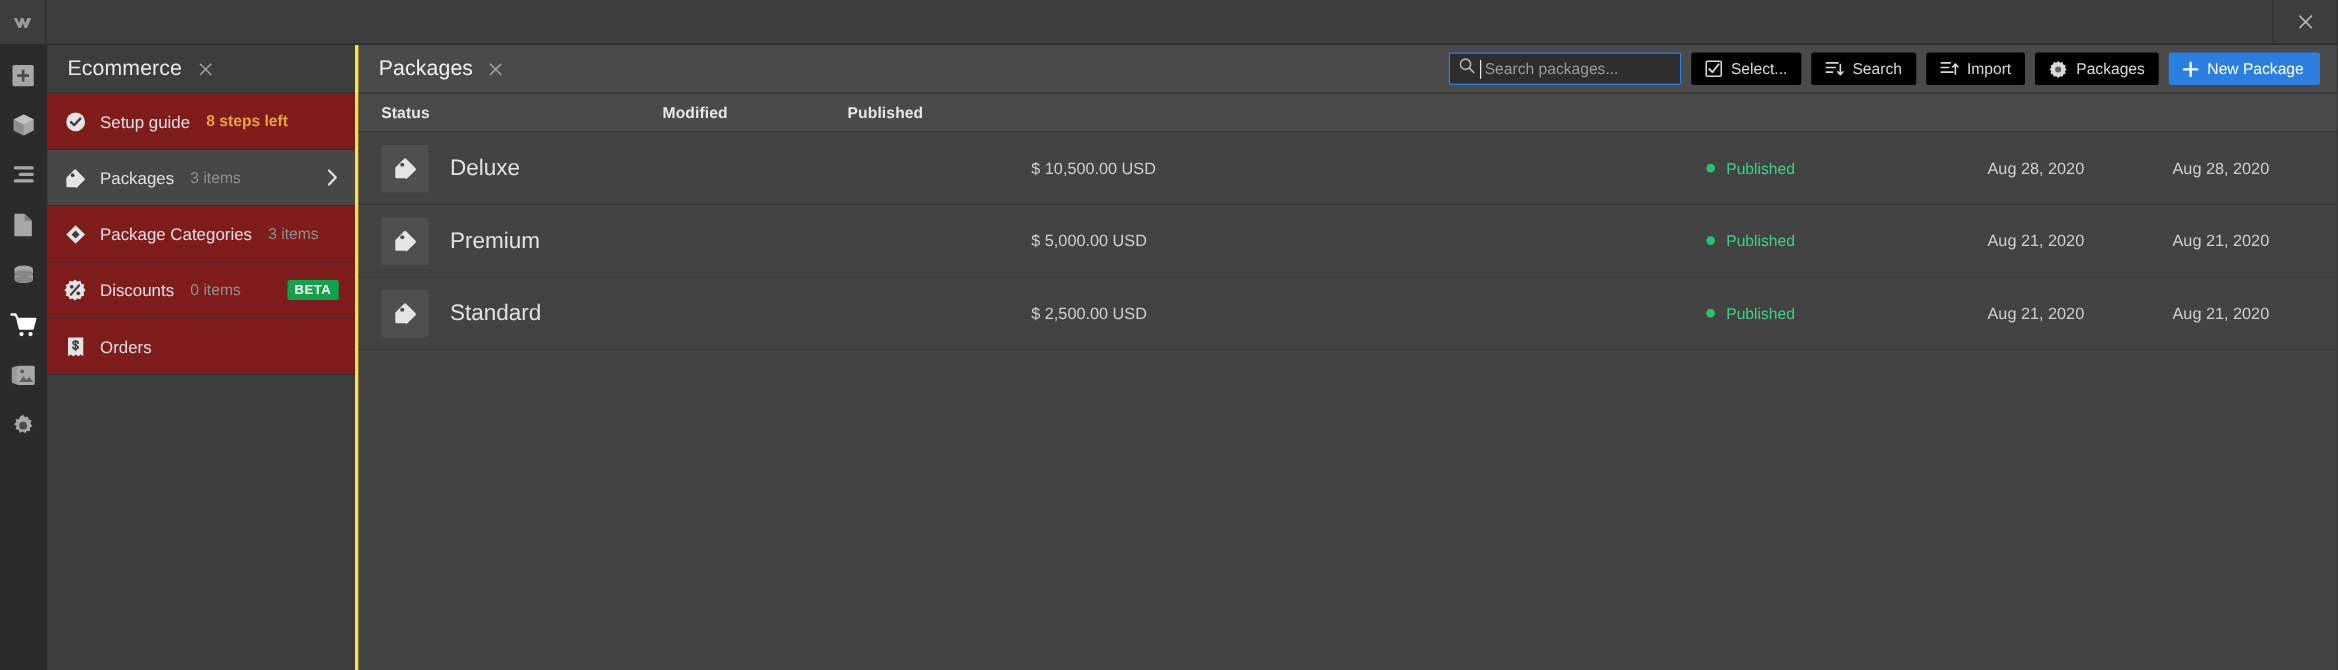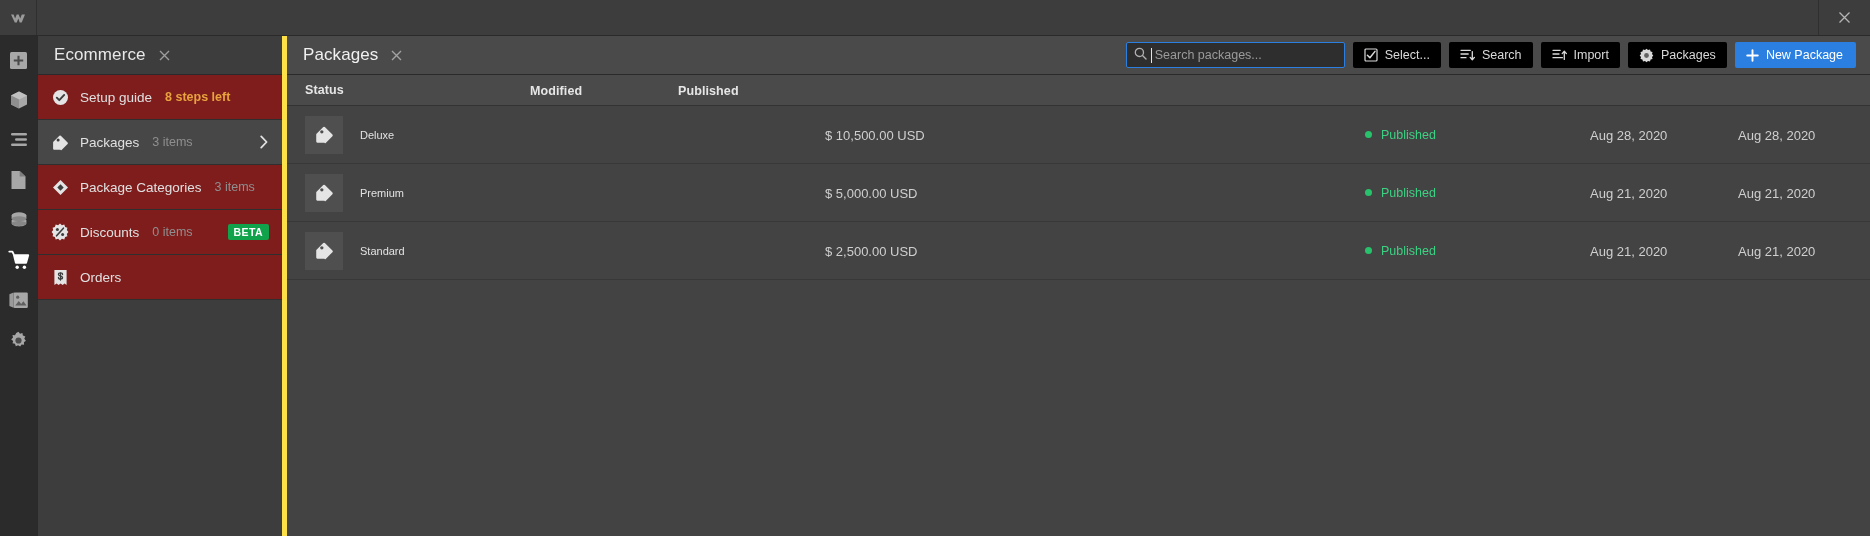--- a/index.html
+++ b/index.html
@@ -82,21 +82,21 @@
   .rail-item.active { background: #2b2b2b; }
   .rail-item.active svg { fill: #ffffff; }
 
   
   .sidepanel {
     width: 250px;
     flex: 0 0 250px;
     background: #3d3d3d;
     display: flex;
     flex-direction: column;
-    border-right: 5px solid #fde047;
+    border-right: 3px solid #fde047;
     border-left: 1px solid #2a2a2a;
   }
   .sidepanel-header {
     height: 39px;
     flex: 0 0 39px;
     display: flex;
     align-items: center;
     padding: 0 16px;
     gap: 12px;
     background: #3d3d3d;
@@ -181,21 +181,21 @@
     margin-left: 12px;
     display: flex;
     align-items: center;
     cursor: pointer;
   }
   .main-header-spacer { flex: 1 1 auto; }
 
   .toolbar { display: flex; align-items: center; gap: 8px; }
 
   .search-box {
-    width: 219px;
+    width: 186px;
     height: 26px;
     background: #2e2e2e;
     border: 1px solid #2b7fe0;
     border-radius: 2px;
     display: flex;
     align-items: center;
     padding: 0 7px;
     gap: 6px;
     position: relative;
   }
@@ -273,21 +273,21 @@
 
   .thumb {
     width: 38px;
     height: 38px;
     flex: 0 0 38px;
     background: #4f4f4f;
     display: flex;
     align-items: center;
     justify-content: center;
   }
-  .cell-text { font-size: 11px; color: #e2e2e2; }
+  .cell-text { font-size: 18px; color: #e2e2e2; }
   .cell-muted { font-size: 13px; color: #cfcfcf; }
   .status-dot { width: 7px; height: 7px; border-radius: 50%; background: #27c26b; flex:0 0 7px; }
   .status-text { font-size: 12.5px; color: #3dd183; }
 
   .table-filler { flex: 1 1 auto; background: #434343; }
 </style>
 </head>
 <body>
 
 <div id="app">

